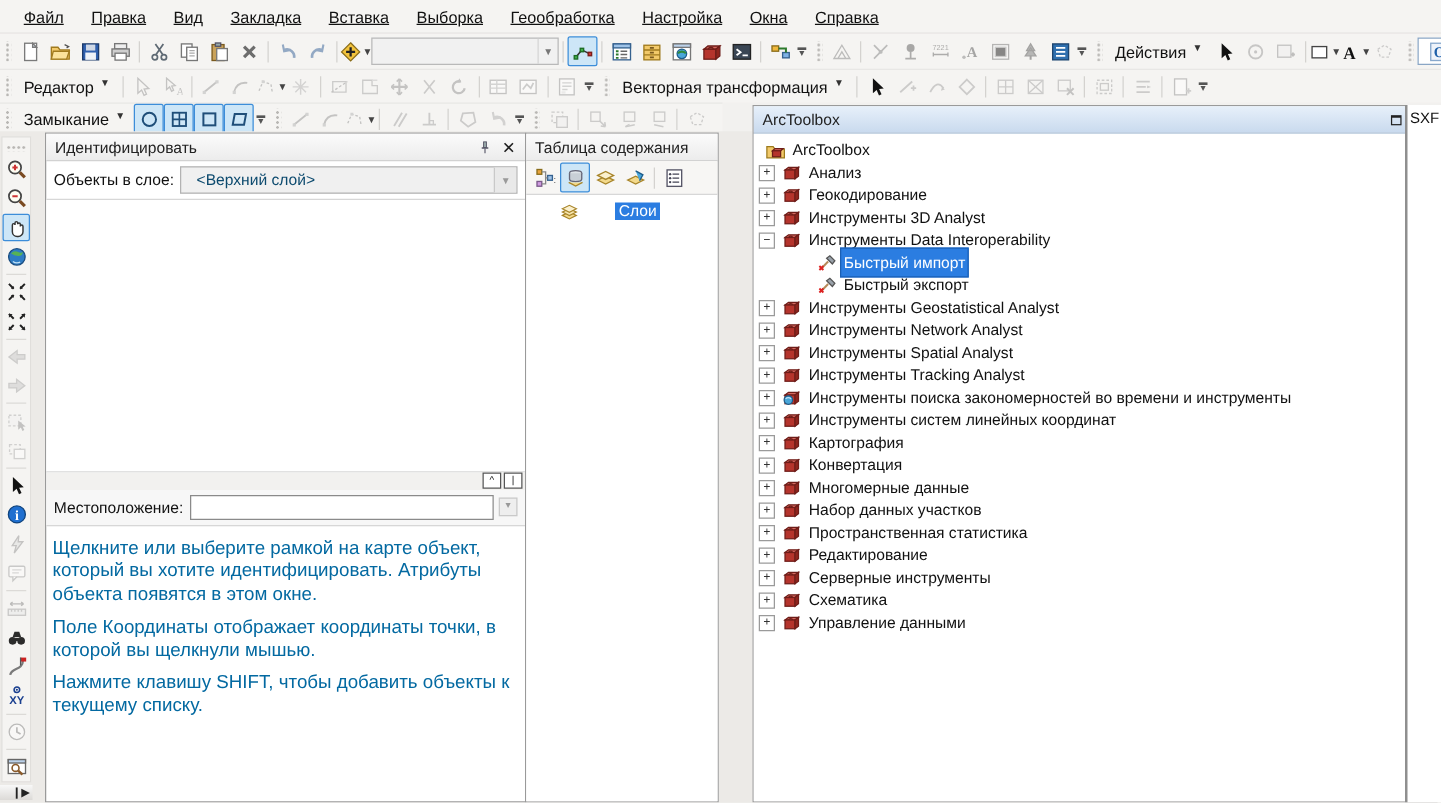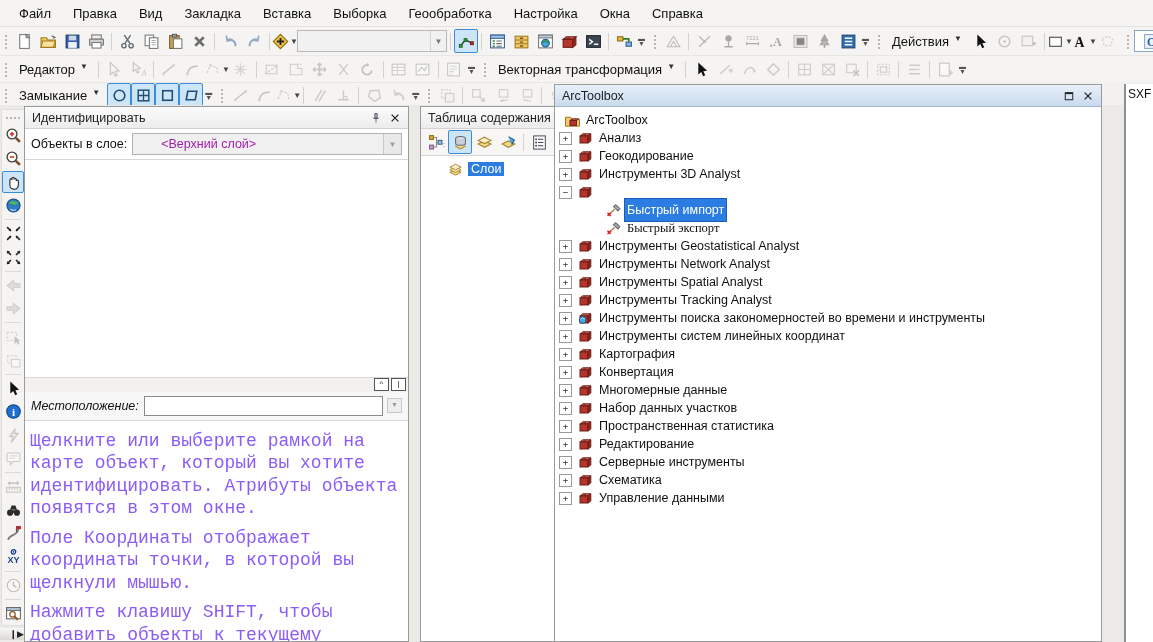--- a/index.html
+++ b/index.html
@@ -1,20 +1,20 @@
 <!DOCTYPE html>
 <html><head>
 <meta charset="utf-8">
 <style>
   html,body{margin:0;padding:0;}
   body{width:1153px;height:642px;overflow:hidden;background:#f2f1ef;
        font-family:"Liberation Sans",sans-serif;font-size:13px;color:#111;position:relative;}
   
   .menubar{height:26px;display:flex;align-items:center;background:#f5f4f2;border-bottom:1px solid #e3e2e0;padding-left:8px;}
-  .menubar .mi{padding:4px 11px;cursor:default;}
+  .menubar .mi{padding:4px 11px;cursor:default;text-decoration:underline;}
   
   .trow{display:flex;align-items:center;background:#f5f4f2;}
   .trow1{height:28px;}
   .trow2{height:26px;border-top:1px solid #e8e7e5;}
   .trow3{height:24px;border-top:1px solid #e8e7e5;width:578px;}
   .tgroup{display:flex;align-items:center;height:100%;padding:0 2px;}
   .thandle{width:5px;height:16px;margin:0 3px 0 2px;
     background-image:radial-gradient(circle,#b9b7b4 1px,transparent 1.2px);
     background-size:4px 4px;background-position:0 1px;}
   .tsep{width:1px;height:17px;background:#d4d2cf;margin:0 3px;}
@@ -40,42 +40,42 @@
   .vbtn.act{border-color:#3c8dd9;background:#cde6f7;}
   .vbtn.dis svg{filter:grayscale(1) opacity(.4);}
   .vsep{width:16px;height:1px;background:#dcdad7;margin:2px 0;}
   .vexpand{position:absolute;left:0;bottom:2px;width:24px;height:12px;font-size:9px;color:#222;display:flex;align-items:center;justify-content:flex-end;padding-right:2px;background:linear-gradient(#f8f8f8,#dcdad7);}
   
   .panel{position:absolute;background:#fff;border:1px solid #9a9a9a;display:flex;flex-direction:column;}
   .phead{height:21px;background:linear-gradient(#fbfbfb,#ececec);border-bottom:1px solid #d2d2d2;display:flex;align-items:center;padding:0 4px 0 7px;font-size:12.5px;color:#222;flex:none;}
   .phead .sp{flex:1;}
   .hbtn{width:17px;height:16px;display:flex;align-items:center;justify-content:center;border:1px solid transparent;}
   
-  #identify{left:24px;top:1px;width:383px;bottom:0;}
+  #identify{left:36px;top:1px;width:383px;bottom:0;}
   .idrow{display:flex;align-items:center;padding:4px 6px;flex:none;}
   .idrow label{margin-right:5px;white-space:nowrap;font-size:12.5px;}
   .dcombo{flex:1;height:20px;background:#f0f0f0;border:1px solid #b3b3b3;display:flex;align-items:center;}
-  .dcombo .cval{flex:1;color:#a21caf;padding-left:28px;font-size:12.5px;}
+  .dcombo .cval{flex:1;color:#0c4a6e;padding-left:12px;font-size:12.5px;}
   .dcombo .carr{width:17px;height:100%;border-left:1px solid #c9c9c9;display:flex;align-items:center;justify-content:center;color:#9a9a9a;font-size:8px;background:#e9e9e9;}
   .idtree{flex:1;border-top:1px solid #d7d7d7;border-bottom:1px solid #d7d7d7;background:#fff;}
   .idsplit{height:14px;flex:none;display:flex;align-items:center;justify-content:flex-end;background:#f2f1ef;padding-right:2px;}
   .sbtn{width:13px;height:11px;border:1px solid #555;background:#fff;font-size:8px;line-height:9px;text-align:center;margin-left:2px;color:#111;}
-  .locrow{border-bottom:1px solid #d7d7d7;background:#f7f7f7;font-style:italic;}
+  .locrow{border-bottom:1px solid #d7d7d7;background:#f7f7f7;}
   .locinput{flex:1;height:18px;border:1px solid #8a8a8a;background:#fff;}
   .locdd{width:13px;height:13px;margin-left:4px;border:1px solid #c9c9c9;background:#eee;color:#999;font-size:7px;text-align:center;line-height:12px;}
-  .helparea{flex:1;overflow:hidden;padding:2px 4px;font-size:18px;color:#8b5cf6;line-height:1.25;font-family:Liberation Mono, monospace;}
+  .helparea{flex:1;overflow:hidden;padding:2px 4px;font-size:15px;color:#0369a1;line-height:1.25;}
   .helparea p{margin:7px 1px;}
   
   #toc{left:420px;top:1px;width:153px;bottom:0;}
   .toctb{height:26px;flex:none;display:flex;align-items:center;padding:0 3px;border-bottom:1px solid #d7d7d7;background:#f7f6f4;}
   .tocbody{flex:1;background:#fff;padding-top:4px;}
-  .tocitem{display:flex;align-items:center;height:18px;padding-left:26px;}
+  .tocitem{display:flex;align-items:center;height:18px;padding-left:26px;gap:24px;}
   .tocitem .lbl{margin-left:4px;padding:0 3px;background:#2b7de1;color:#fff;font-size:12.5px;}
   
-  #atb{left:554px;top:-21px;width:546px;bottom:0;}
+  #atb{left:602px;top:-21px;width:546px;bottom:0;}
   #atb .phead{background:linear-gradient(#e7f0fa,#c9daee);border-bottom:1px solid #9fb6cf;}
   .tree{flex:1;background:#fff;padding-top:4px;overflow:hidden;font-size:12.5px;}
   .trowi{display:flex;align-items:center;height:18px;white-space:nowrap;}
   .exp{width:11px;height:11px;border:1px solid #9a9a9a;background:#fff;flex:none;
        display:flex;align-items:center;justify-content:center;font-size:9px;line-height:9px;color:#333;font-family:"DejaVu Sans Mono",monospace;}
   .expspace{width:11px;flex:none;}
   .tico{width:18px;height:16px;flex:none;display:flex;align-items:center;justify-content:center;margin:0 2px 0 4px;}
   .tlabel{padding:1px 3px;}
   .tlabel.sel{background:#2b7de1;color:#fff;border:1px solid #1a5fb4;padding:4px 2px;}
   
@@ -1126,33 +1126,34 @@
         <div class="trowi" style="padding-left: 4px;">
           <span class="exp">−</span>
           <span class="tico">
             <svg width="17" height="16" viewBox="0 0 16 16">
               <path d="M2.5 6 l2.8-2.2 h8 l-2.8 2.2 Z" fill="#d4685f" stroke="#6e1d18"></path>
               <rect x="2.5" y="6" width="8" height="7" fill="#b5342c" stroke="#6e1d18"></rect>
               <path d="M10.5 13 V6 l2.8-2.2 V11 Z" fill="#8f241d" stroke="#6e1d18"></path>
               <path d="M5.5 6 c0-1.6 3-1.6 3 0" fill="none" stroke="#6e1d18"></path>
             </svg>
           </span>
+          <span class="tlabel">Инструменты Data Interoperability</span>
         </div>
         <div class="trowi" style="padding-left: 34px;">
           <span class="expspace"></span>
           <span class="tico">
             <svg width="17" height="16" viewBox="0 0 16 16">
               <path d="M3.2 13.2 L9 7.2" stroke="#b58a5a" stroke-width="1.6"></path>
               <path d="M7.8 4.6 l2.6-2 4 4 -2 2.6 Z" fill="#9aa2aa" stroke="#555"></path>
               <path d="M2 10.8 l3.2 3.2 M5.2 10.8 L2 14" stroke="#d22" stroke-width="1.5"></path>
             </svg>
           </span>
           <span class="tlabel sel">Быстрый импорт</span>
         </div>
-        <div class="trowi" style="padding-left: 34px; font-family: Liberation Serif, serif;">
+        <div class="trowi" style="padding-left: 34px;">
           <span class="expspace"></span>
           <span class="tico">
             <svg width="17" height="16" viewBox="0 0 16 16">
               <path d="M3.2 13.2 L9 7.2" stroke="#b58a5a" stroke-width="1.6"></path>
               <path d="M7.8 4.6 l2.6-2 4 4 -2 2.6 Z" fill="#9aa2aa" stroke="#555"></path>
               <path d="M2 10.8 l3.2 3.2 M5.2 10.8 L2 14" stroke="#d22" stroke-width="1.5"></path>
             </svg>
           </span>
           <span class="tlabel">Быстрый экспорт</span>
         </div>

